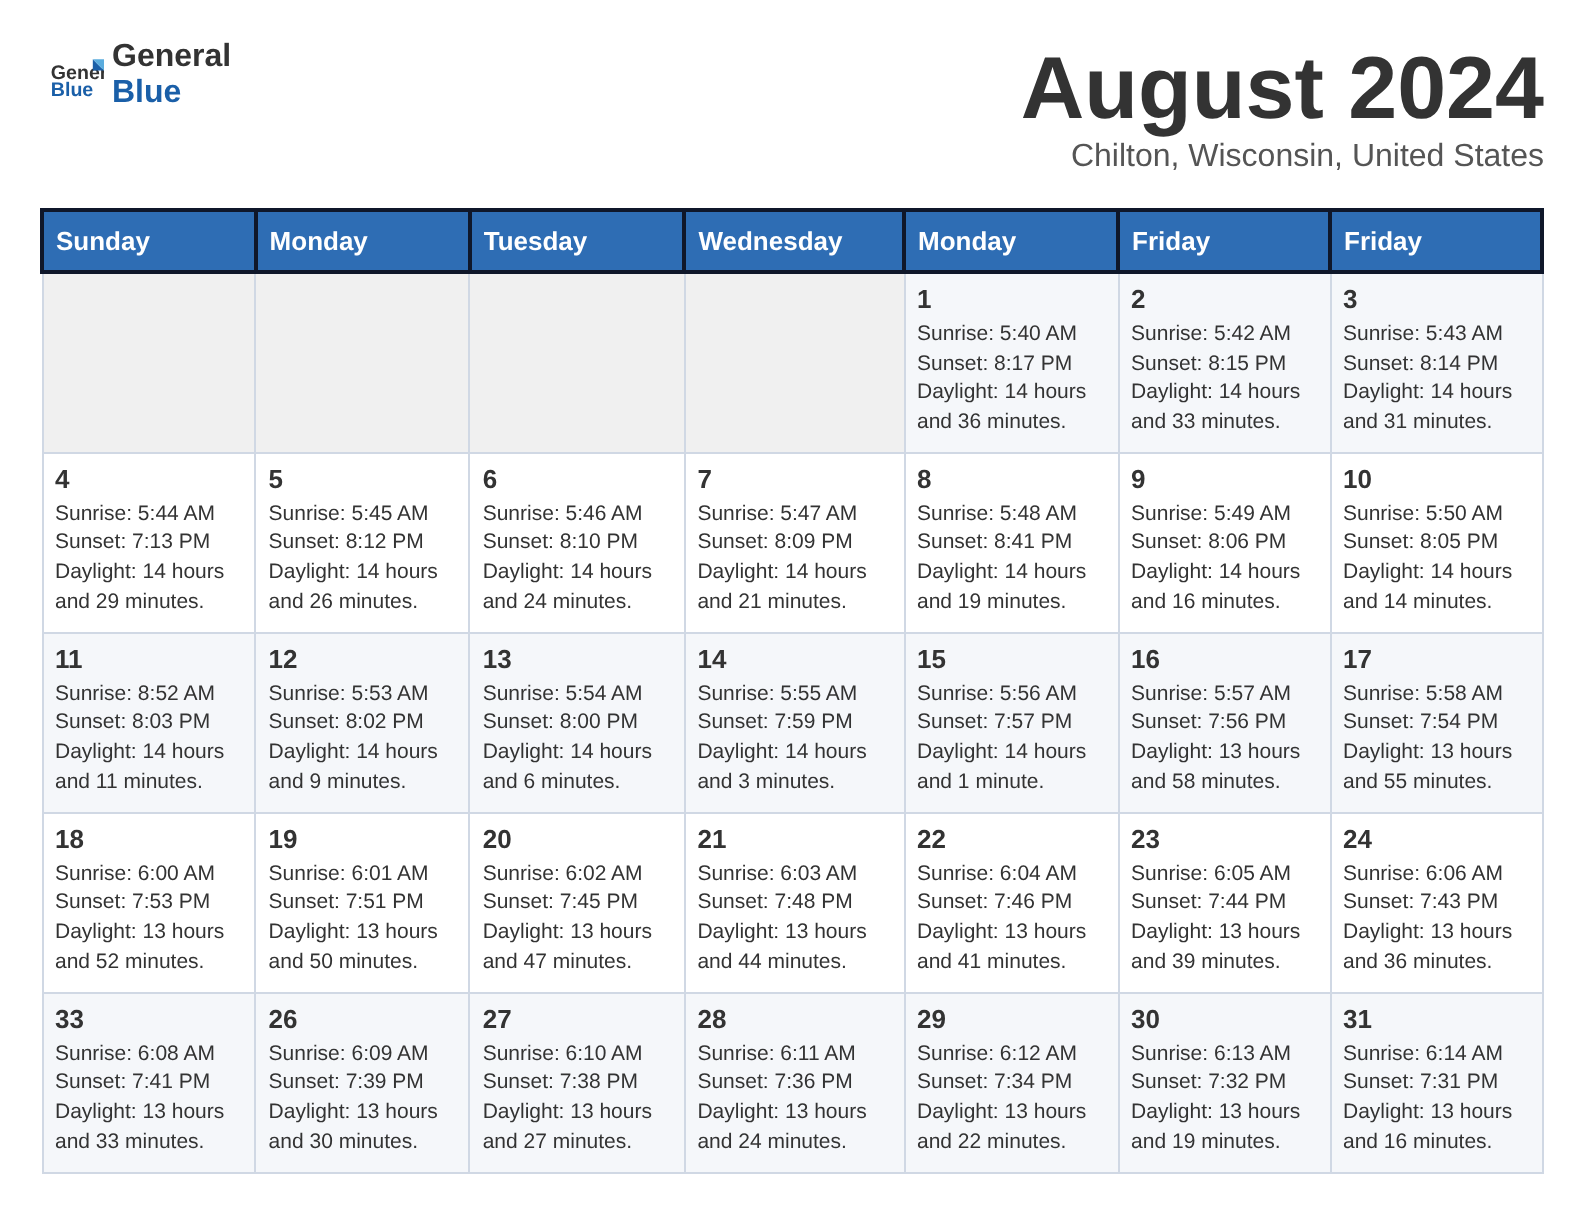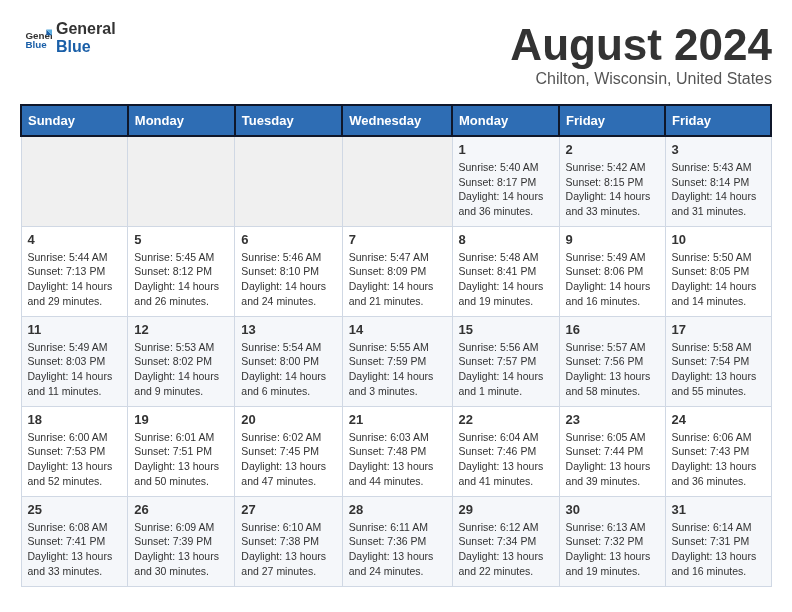--- a/index.html
+++ b/index.html
@@ -195,21 +195,21 @@
           <span class="day-number">10</span>
           <div class="cell-content">Sunrise: 5:50 AM
 Sunset: 8:05 PM
 Daylight: 14 hours
 and 14 minutes.</div>
         </td>
       </tr>
       <tr>
         <td>
           <span class="day-number">11</span>
-          <div class="cell-content">Sunrise: 5:49 AM
+          <div class="cell-content">Sunrise: 8:52 AM
 Sunset: 8:03 PM
 Daylight: 14 hours
 and 11 minutes.</div>
         </td>
         <td>
           <span class="day-number">12</span>
           <div class="cell-content">Sunrise: 5:53 AM
 Sunset: 8:02 PM
 Daylight: 14 hours
 and 9 minutes.</div>
@@ -296,21 +296,21 @@
         <td>
           <span class="day-number">24</span>
           <div class="cell-content">Sunrise: 6:06 AM
 Sunset: 7:43 PM
 Daylight: 13 hours
 and 36 minutes.</div>
         </td>
       </tr>
       <tr>
         <td>
-          <span class="day-number">25</span>
+          <span class="day-number">33</span>
           <div class="cell-content">Sunrise: 6:08 AM
 Sunset: 7:41 PM
 Daylight: 13 hours
 and 33 minutes.</div>
         </td>
         <td>
           <span class="day-number">26</span>
           <div class="cell-content">Sunrise: 6:09 AM
 Sunset: 7:39 PM
 Daylight: 13 hours

